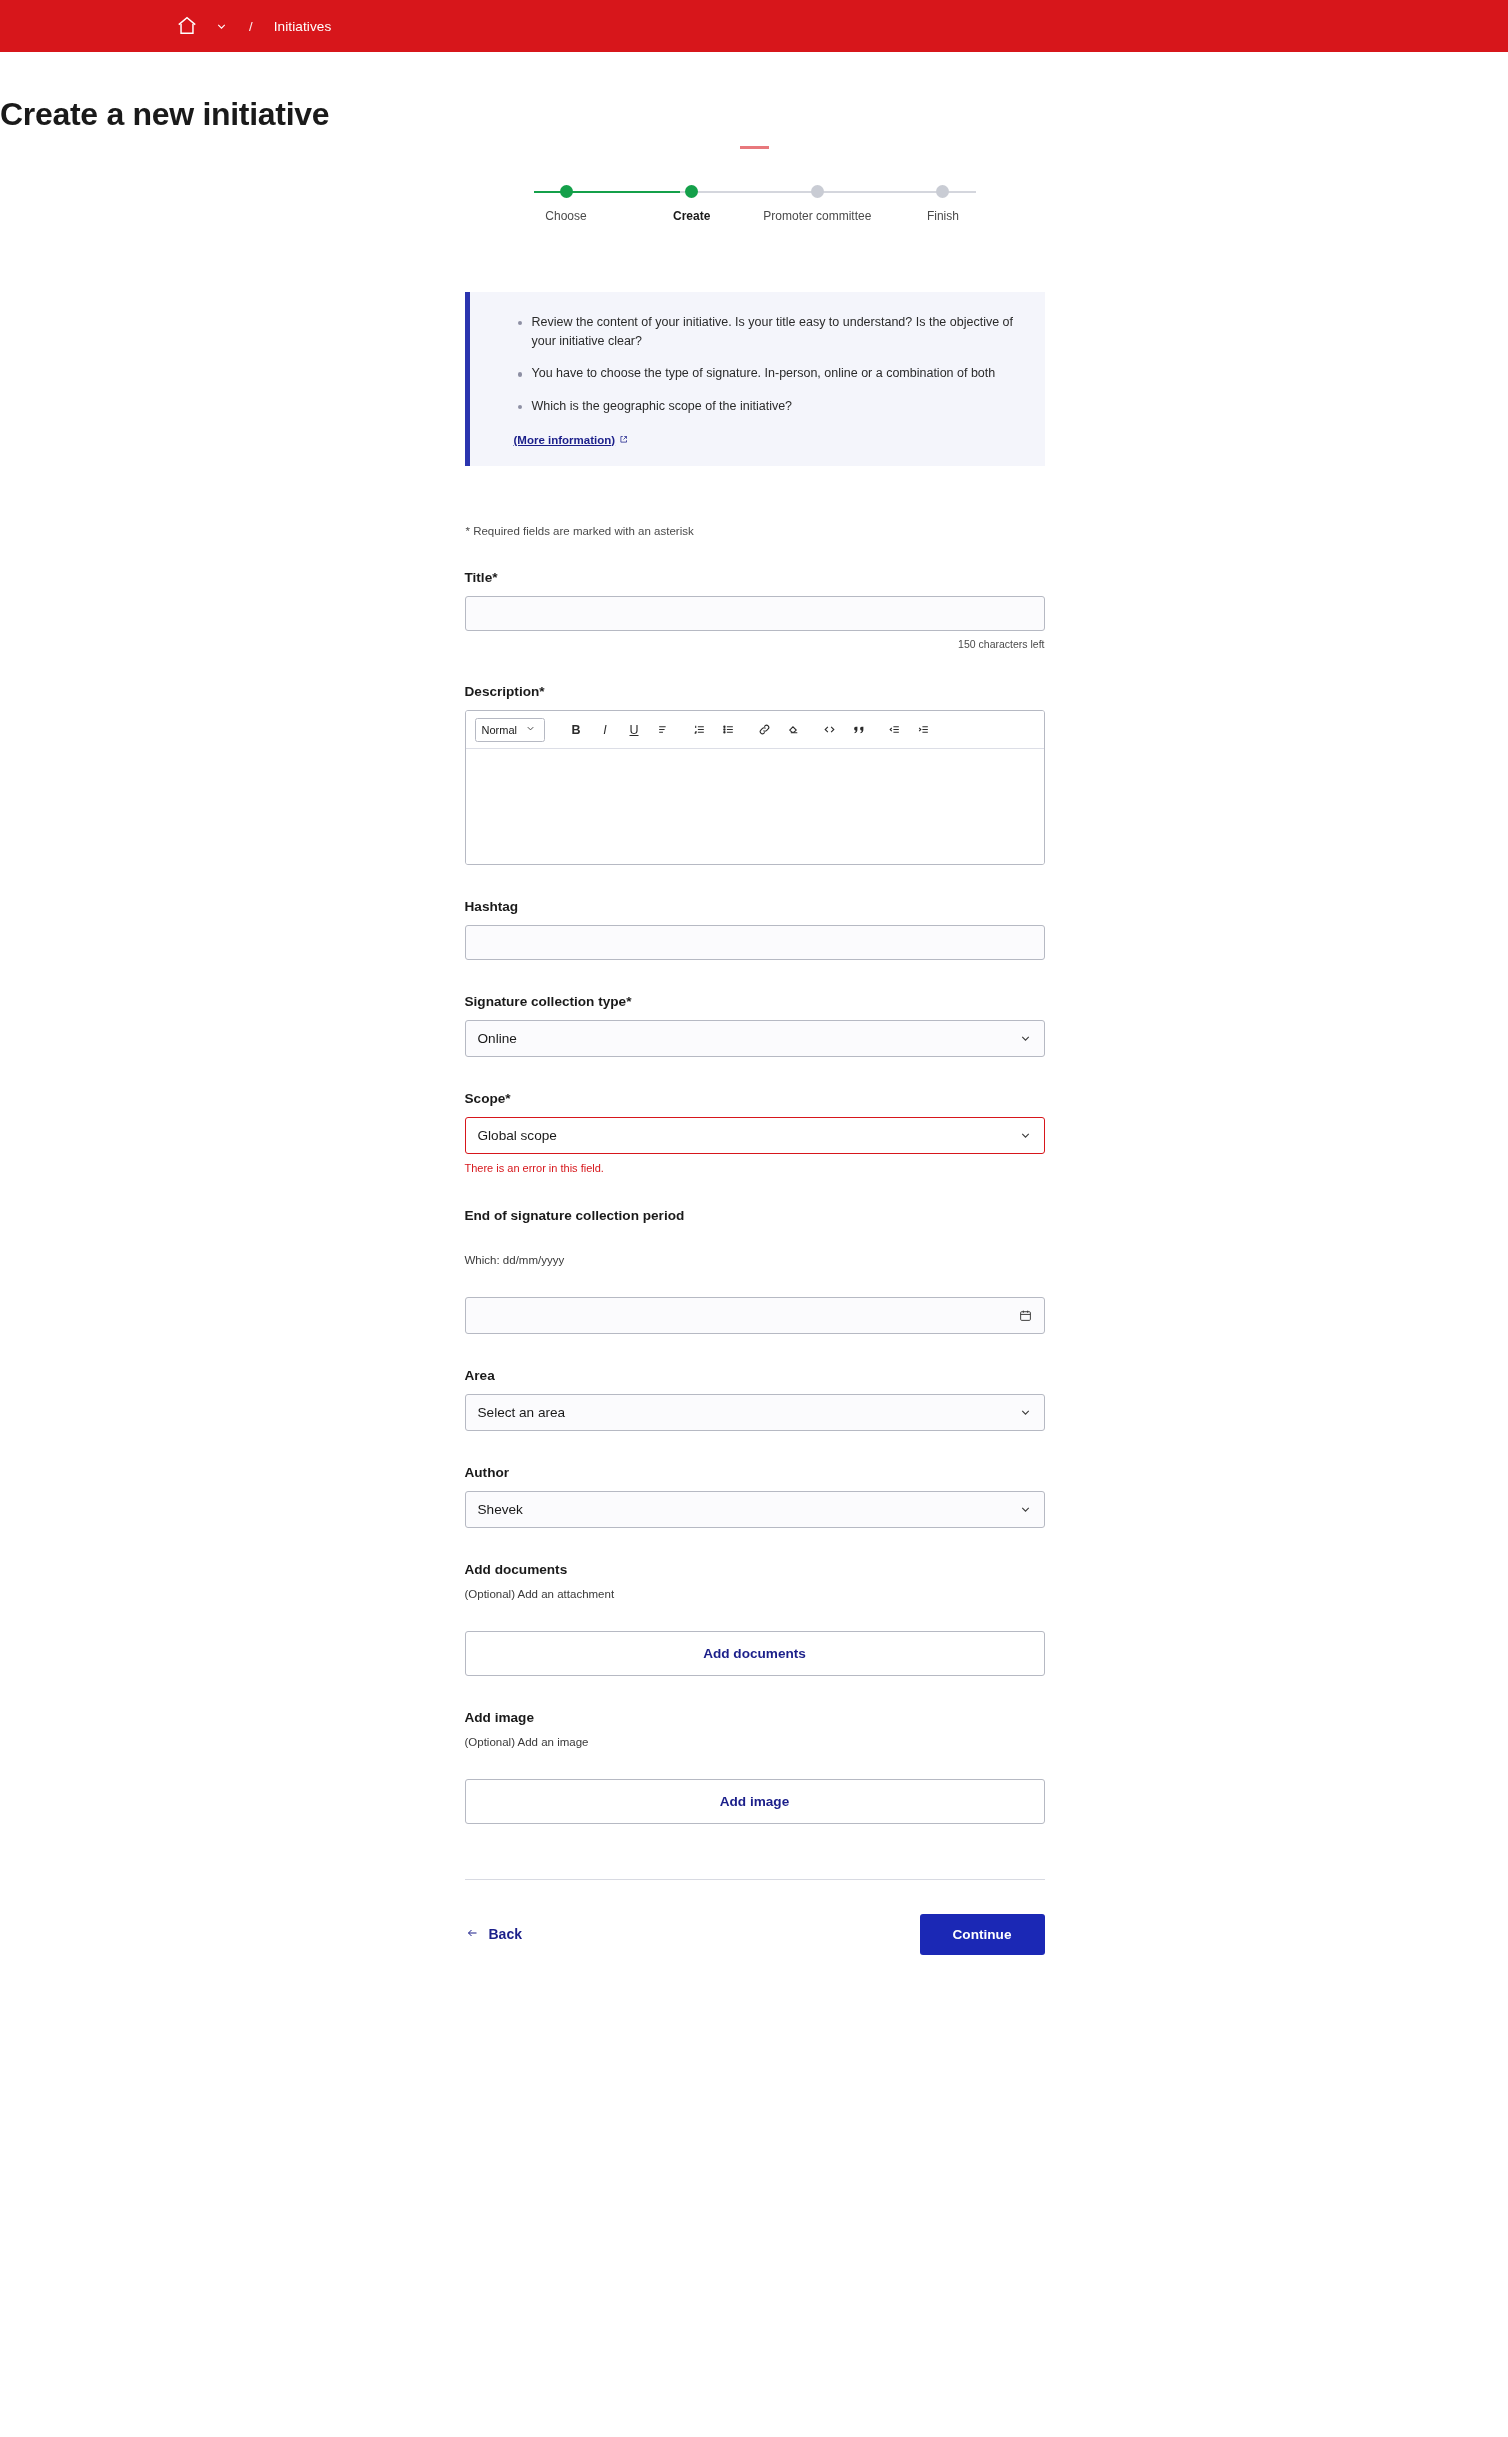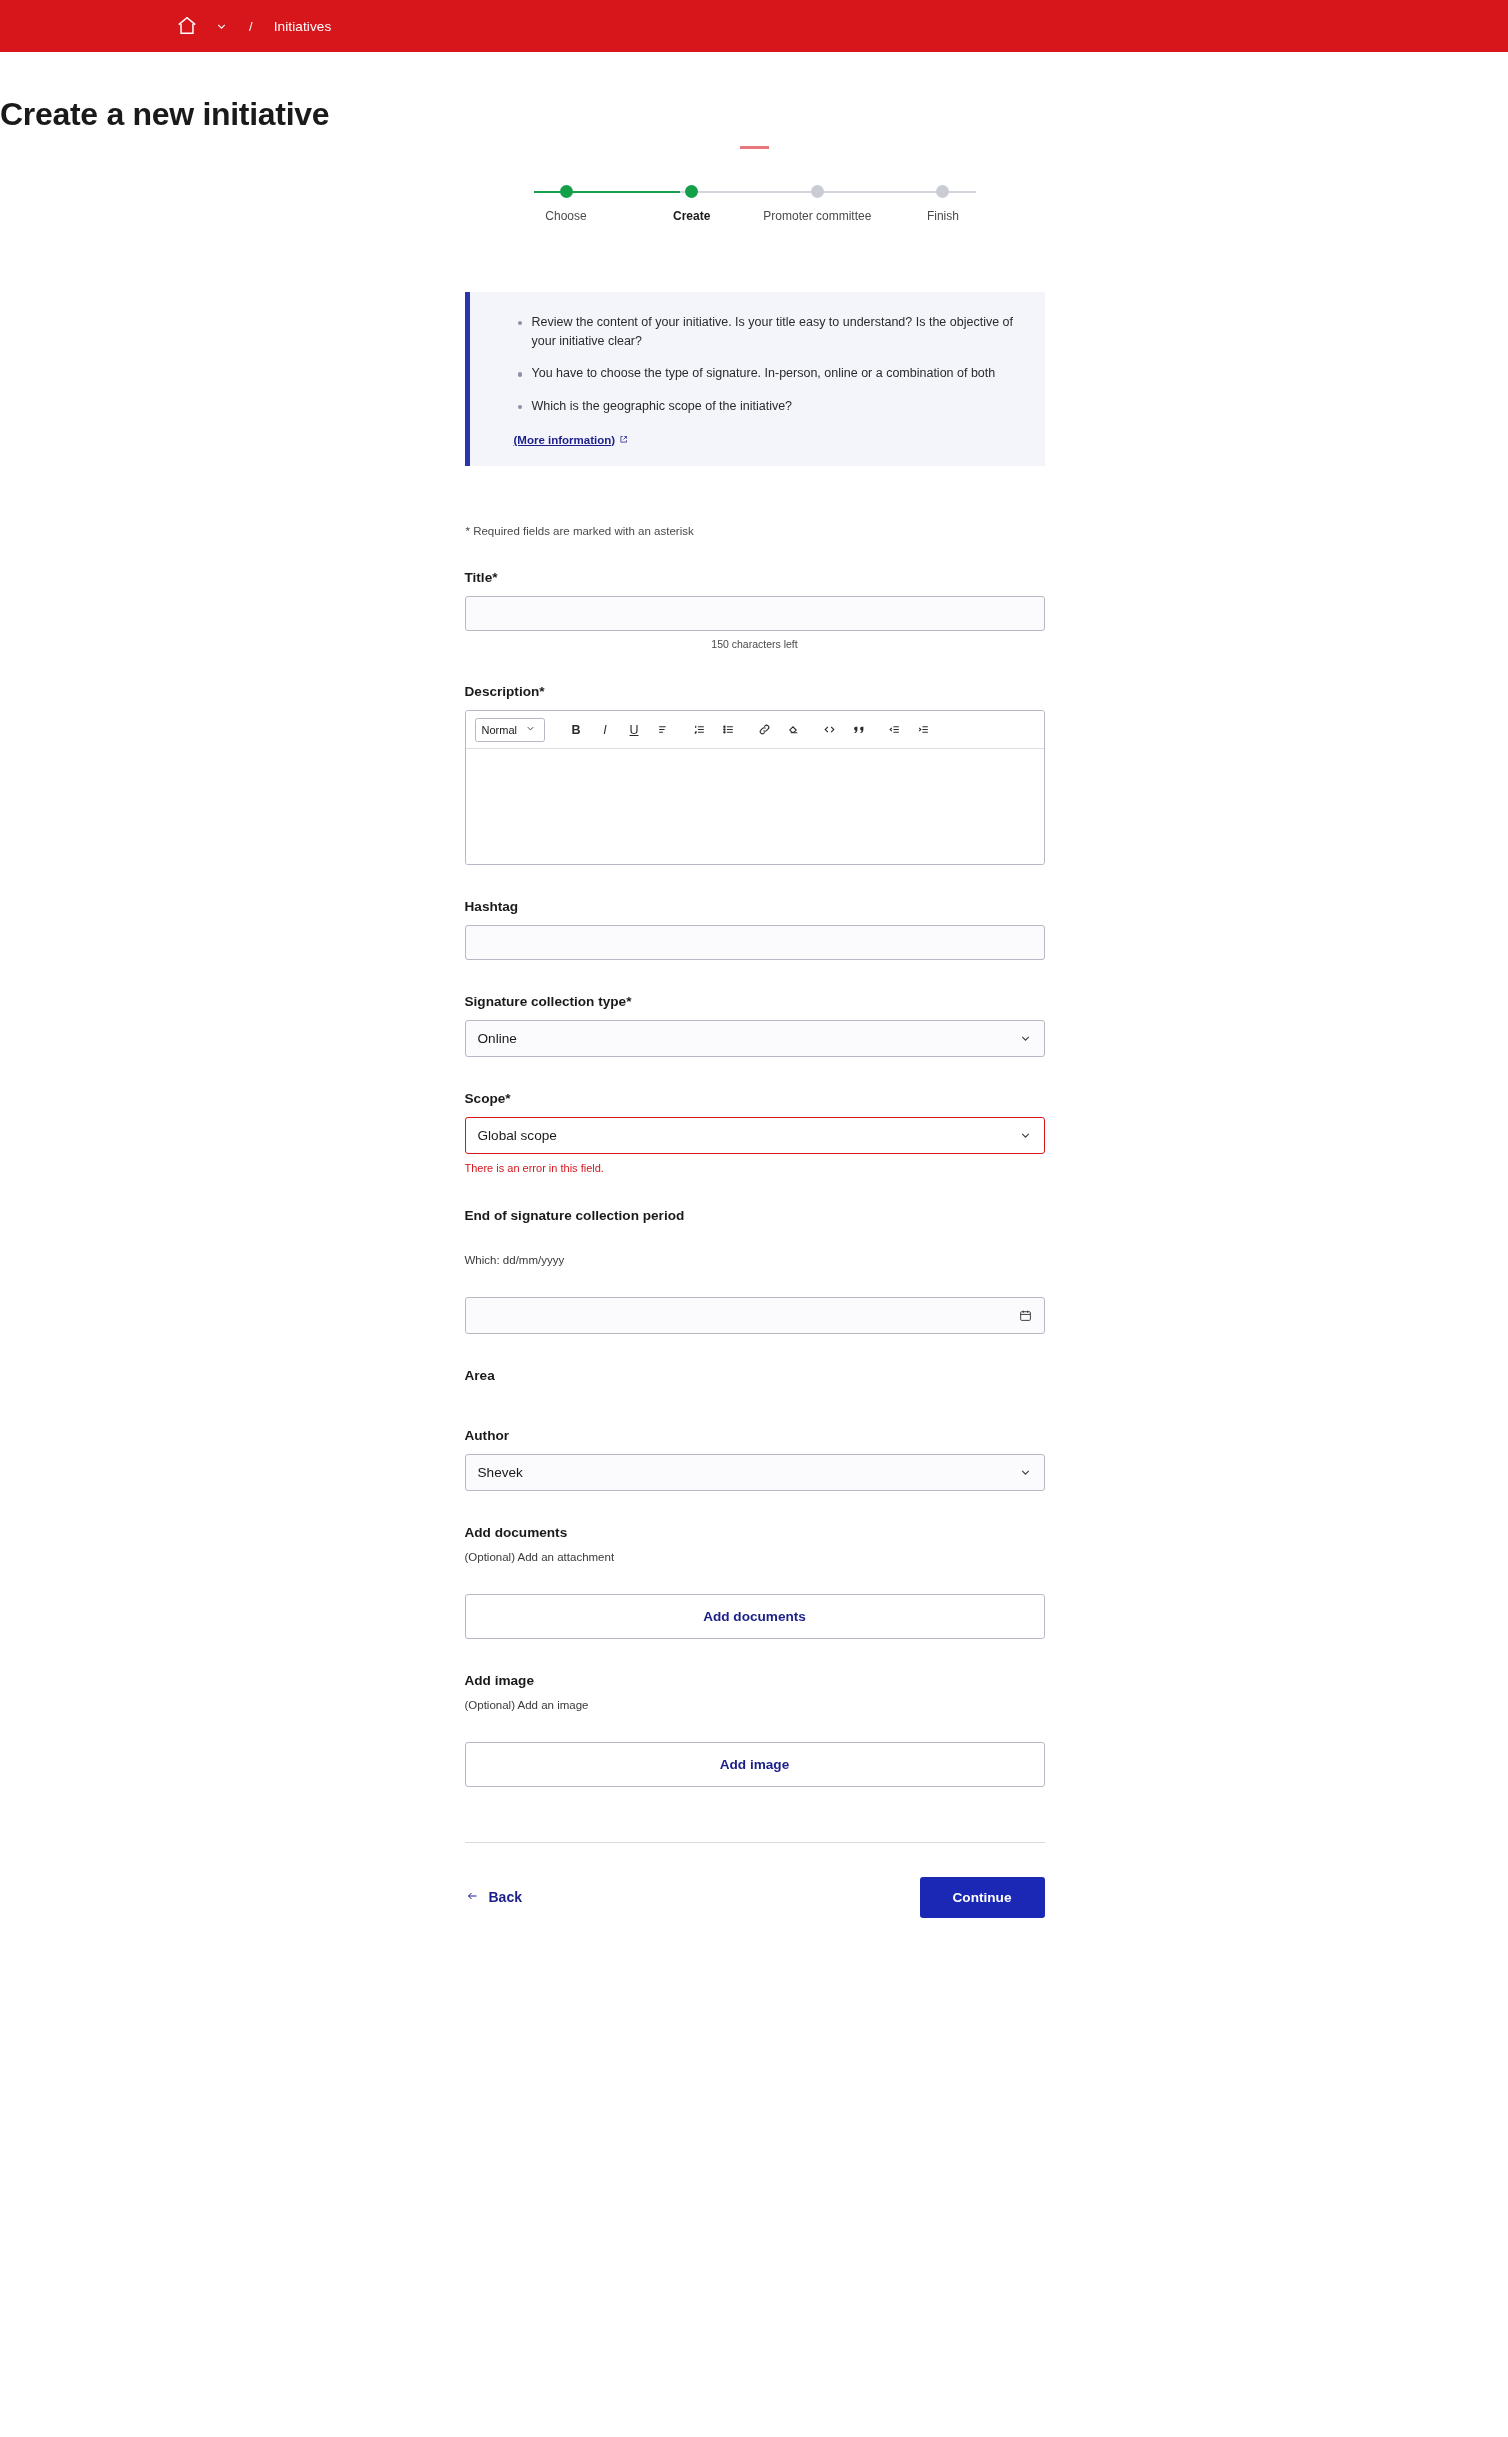--- a/index.html
+++ b/index.html
@@ -199,21 +199,21 @@
     height: 35px;
     border: 0.5px solid #b6b9c3;
     border-radius: 3px;
     background: #fbfbfd;
     font-size: 13px;
     padding: 0 11px;
     color: #1a1a1a;
     font-family: "Liberation Sans", sans-serif;
   }
   .helper-right {
-    text-align: center;
+    text-align: right;
     font-size: 10.5px;
     color: #4a4a4a;
     margin-top: 7px;
   }
 
   .gap-lg { height: 34px; }
 
   
   .editor {
     width: 580px;
@@ -591,20 +591,28 @@
               <path d="M16 3v4"></path>
           </svg>
         </span>
       </div>
     </div>
 
     <div class="gap-lg"></div>
 
     <div class="field">
       <label class="flabel">Area</label>
+      <div class="sel">
+        <span>Select an area</span>
+        <span class="chev">
+          <svg width="13" height="13" viewBox="0 0 24 24" fill="none" stroke="#3a3a3a" stroke-width="2">
+              <path d="M6 9l6 6 6-6"></path>
+            </svg>
+        </span>
+      </div>
     </div>
 
     <div class="gap-lg"></div>
 
     <div class="field">
       <label class="flabel">Author</label>
       <div class="sel">
         <span>Shevek</span>
         <span class="chev">
           <svg width="13" height="13" viewBox="0 0 24 24" fill="none" stroke="#3a3a3a" stroke-width="2">

